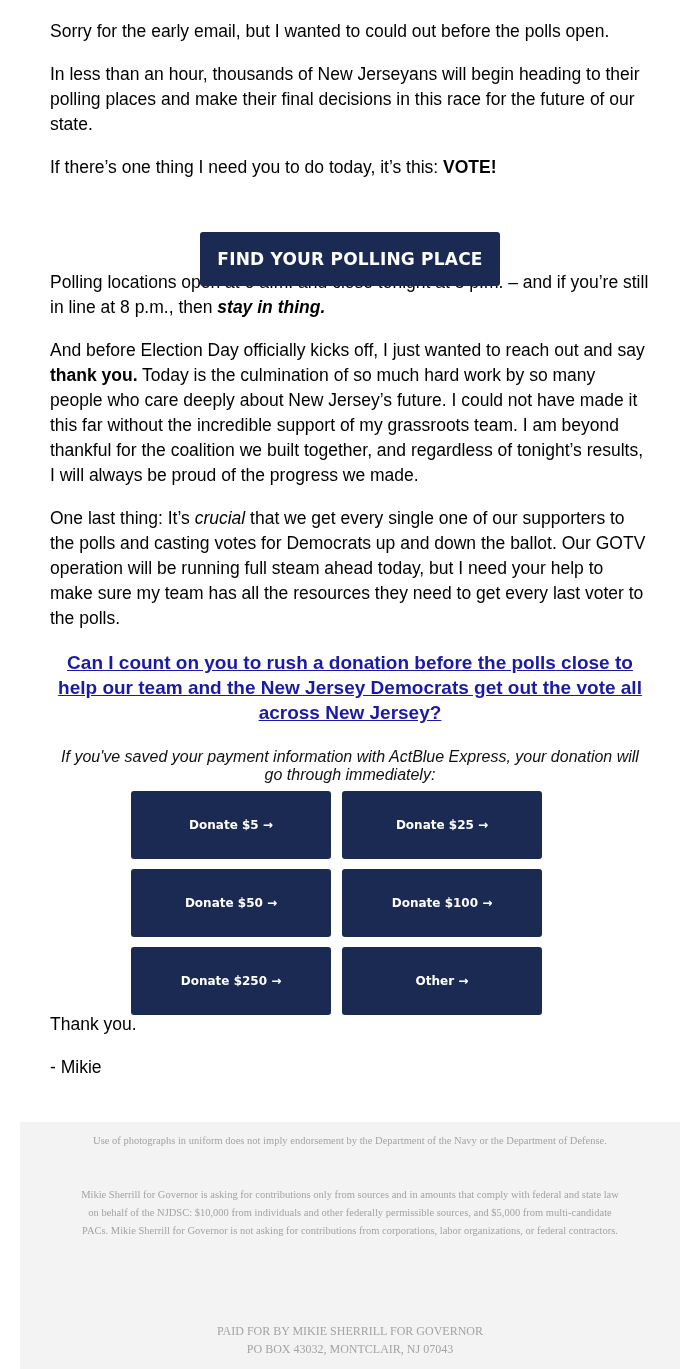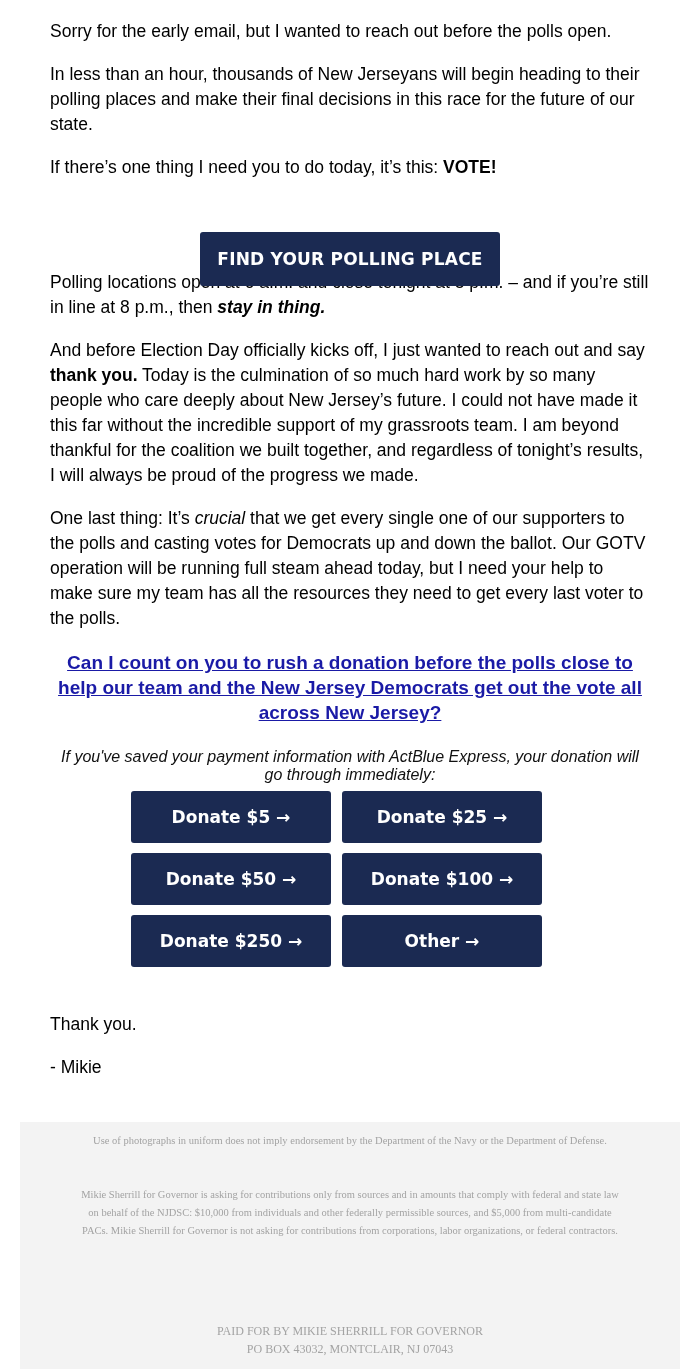--- a/index.html
+++ b/index.html
@@ -12,36 +12,36 @@
   .p4 { position: absolute; top: 270px; }
   .p5 { position: absolute; top: 338px; }
   .p6 { position: absolute; top: 506px; }
   .cta-wrap { position: absolute; left: 200px; top: 199px; width: 300px; height: 54px; }
   .btn { background: #1b2a52; color: #fff; border-radius: 3px; display: flex; align-items: center; justify-content: center; font-family: "DejaVu Sans", sans-serif; font-weight: bold; text-decoration: none; box-sizing: border-box; }
   .cta { width: 300px; height: 54px; font-size: 17px; letter-spacing: 0.2px; margin-top: 33px; }
   .ask { position: absolute; left: 50px; top: 650px; width: 600px; text-align: center; font-size: 19px; line-height: 25px; font-weight: bold; color: #1a1aa6; }
   .ask a { color: #1a1aa6; text-decoration: underline; }
   .express { position: absolute; left: 50px; top: 748px; width: 600px; text-align: center; font-size: 16px; font-style: italic; color: #111; }
   .grid { position: absolute; left: 131px; top: 791px; width: 411px; display: grid; grid-template-columns: 200px 200px; column-gap: 11px; row-gap: 10px; }
-  .grid .btn { height: 52px; font-size: 17px; }
+  .grid .btn { height: 68px; font-size: 12px; }
   .thanks { position: absolute; left: 50px; top: 1014px; font-size: 17.5px; }
   .sig { position: absolute; left: 50px; top: 1057px; font-size: 17.5px; }
   .footer { position: absolute; left: 20px; top: 1122px; width: 660px; height: 247px; background: #f3f3f3; font-family: Liberation Serif, serif; }
   .footer p { margin: 0; text-align: center; color: #a3a3a3; font-size: 10.5px; line-height: 18px; position: absolute; left: 60px; width: 540px; }
   .f1 { top: 10px; }
   .f2 { top: 64px; }
   .f3 { top: 154px; }
   .f3 a { color: #8a8a8a; text-decoration: underline; }
   .paid { position: absolute; left: 0; width: 660px; text-align: center; color: #a3a3a3; font-size: 12px; line-height: 18px; top: 200px; }
 </style>
 </head>
 <body>
 
 <div class="content">
-  <p class="body p1">Sorry for the early email, but I wanted to reach out before the polls open.</p>
+  <p class="body p1">Sorry for the early email, but I wanted to could out before the polls open.</p>
   <p class="body p2">In less than an hour, thousands of New Jerseyans will begin heading to their polling places and make their final decisions in this race for the future of our state.</p>
   <p class="body p3"><span>If there’s one thing I need you to do today, it’s this: </span><b>VOTE!</b></p>
   <p class="body p4"><span>Polling locations open at 6 a.m. and close tonight at 8 p.m. – and if you’re still in line at 8 p.m., then </span><b><i>stay in thing.</i></b></p>
   <p class="body p5"><span>And before Election Day officially kicks off, I just wanted to reach out and say </span><b>thank you.</b><span> Today is the culmination of so much hard work by so many people who care deeply about New Jersey’s future. I could not have made it this far without the incredible support of my grassroots team. I am beyond thankful for the coalition we built together, and regardless of tonight’s results, I will always be proud of the progress we made.</span></p>
   <p class="body p6"><span>One last thing: It’s </span><i>crucial</i><span> that we get every single one of our supporters to the polls and casting votes for Democrats up and down the ballot. Our GOTV operation will be running full steam ahead today, but I need your help to make sure my team has all the resources they need to get every last voter to the polls.</span></p>
 </div>
 
 <div class="cta-wrap">
   <a class="btn cta">FIND YOUR POLLING PLACE</a>
 </div>

